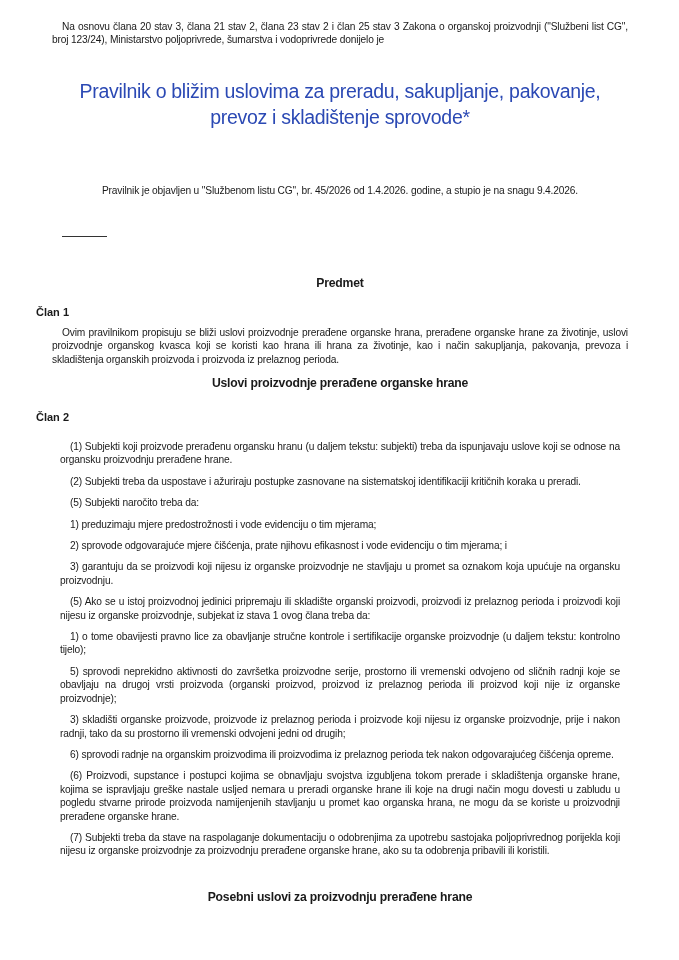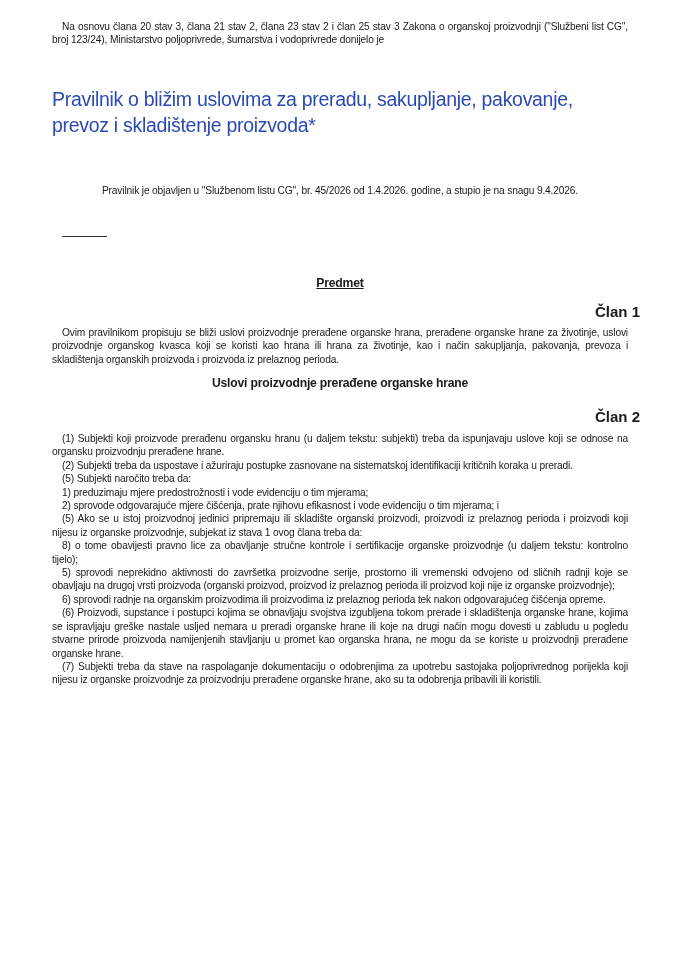--- a/index.html
+++ b/index.html
@@ -1,60 +1,63 @@
 <!DOCTYPE html>
 <html><head>
 <meta charset="utf-8">
 <style>
   html, body { margin: 0; padding: 0; background: #ffffff; }
   body { width: 679px; height: 960px; overflow: hidden; position: relative; font-family: "Liberation Sans", "DejaVu Sans", sans-serif; color: #1a1a1a; }
   .page { position: absolute; left: 0; top: 0; width: 679px; height: 960px; padding-left: 35px; }
   .block { position: absolute; left: 52px; width: 576px; font-size: 10.2px; line-height: 13.4px; text-align: justify; letter-spacing: -0.15px; }
   .indent { text-indent: 10px; }
-  .title { position: absolute; left: 52px; width: 576px; top: 86px; text-align: left; color: #2b49b4; font-size: 19.5px; line-height: 26px; letter-spacing: -0.3px; }
+  .title { position: absolute; left: 52px; width: 576px; top: 78px; text-align: center; color: #2b49b4; font-size: 19.5px; line-height: 26px; letter-spacing: -0.3px; }
   .pubinfo { position: absolute; left: 52px; width: 576px; top: 184px; text-align: center; font-size: 10.2px; line-height: 13px; letter-spacing: -0.15px; }
   .fn-rule { position: absolute; left: 62px; top: 236px; width: 45px; height: 1px; background: #333; }
   .footnote { position: absolute; left: 52px; width: 576px; top: 240px; font-size: 8.1px; line-height: 12px; letter-spacing: -0.2px; text-align: justify; }
   .h2 { position: absolute; left: 52px; width: 576px; text-align: center; font-weight: bold; font-size: 12.2px; line-height: 15px; letter-spacing: -0.2px; }
-  .h3 { position: absolute; left: 64px; width: 576px; text-align: right; font-weight: bold; font-size: 15px; line-height: 14px; }
-  p { margin: 0; }
+  .h3 { position: absolute; left: 36px; width: 576px; text-align: left; font-weight: bold; font-size: 11px; line-height: 14px; }
+  p { margin: 8px; }
   .para { text-indent: 10px; }
 </style>
 </head>
 <body>
 
 <div class="page">
 
   <div class="block indent" style="top:20px;">Na osnovu člana 20 stav 3, člana 21 stav 2, člana 23 stav 2 i član 25 stav 3 Zakona o organskoj proizvodnji ("Službeni list CG", broj 123/24), Ministarstvo poljoprivrede, šumarstva i vodoprivrede donijelo je</div>
 
   <div class="title">
     <div>Pravilnik o bližim uslovima za preradu, sakupljanje, pakovanje,</div>
-    <div>prevoz i skladištenje proizvoda*</div>
+    <div>prevoz i skladištenje sprovode*</div>
   </div>
 
   <div class="pubinfo">Pravilnik je objavljen u "Službenom listu CG", br. 45/2026 od 1.4.2026. godine, a stupio je na snagu 9.4.2026.</div>
 
   <div class="fn-rule"></div>
 
-  <div class="h2" style="top:276px;text-decoration:underline;">Predmet</div>
+  <div class="h2" style="top:276px;">Predmet</div>
   <div class="h3" style="top:305px;">Član 1</div>
 
   <div class="block indent" style="top:326px;">Ovim pravilnikom propisuju se bliži uslovi proizvodnje prerađene organske hrana, prerađene organske hrane za životinje, uslovi proizvodnje organskog kvasca koji se koristi kao hrana ili hrana za životinje, kao i način sakupljanja, pakovanja, prevoza i skladištenja organskih proizvoda i proizvoda iz prelaznog perioda.</div>
 
   <div class="h2" style="top:376px;text-align:center;">Uslovi proizvodnje prerađene organske hrane</div>
   <div class="h3" style="top:410px;">Član 2</div>
 
   <div class="block" style="top:432px;">
     <p class="para">(1) Subjekti koji proizvode prerađenu organsku hranu (u daljem tekstu: subjekti) treba da ispunjavaju uslove koji se odnose na organsku proizvodnju prerađene hrane.</p>
     <p class="para">(2) Subjekti treba da uspostave i ažuriraju postupke zasnovane na sistematskoj identifikaciji kritičnih koraka u preradi.</p>
     <p class="para">(5) Subjekti naročito treba da:</p>
     <p class="para">1) preduzimaju mjere predostrožnosti i vode evidenciju o tim mjerama;</p>
     <p class="para">2) sprovode odgovarajuće mjere čišćenja, prate njihovu efikasnost i vode evidenciju o tim mjerama; i</p>
+    <p class="para">3) garantuju da se proizvodi koji nijesu iz organske proizvodnje ne stavljaju u promet sa oznakom koja upućuje na organsku proizvodnju.</p>
     <p class="para">(5) Ako se u istoj proizvodnoj jedinici pripremaju ili skladište organski proizvodi, proizvodi iz prelaznog perioda i proizvodi koji nijesu iz organske proizvodnje, subjekat iz stava 1 ovog člana treba da:</p>
-    <p class="para">8) o tome obavijesti pravno lice za obavljanje stručne kontrole i sertifikacije organske proizvodnje (u daljem tekstu: kontrolno tijelo);</p>
+    <p class="para">1) o tome obavijesti pravno lice za obavljanje stručne kontrole i sertifikacije organske proizvodnje (u daljem tekstu: kontrolno tijelo);</p>
     <p class="para">5) sprovodi neprekidno aktivnosti do završetka proizvodne serije, prostorno ili vremenski odvojeno od sličnih radnji koje se obavljaju na drugoj vrsti proizvoda (organski proizvod, proizvod iz prelaznog perioda ili proizvod koji nije iz organske proizvodnje);</p>
+    <p class="para">3) skladišti organske proizvode, proizvode iz prelaznog perioda i proizvode koji nijesu iz organske proizvodnje, prije i nakon radnji, tako da su prostorno ili vremenski odvojeni jedni od drugih;</p>
     <p class="para">6) sprovodi radnje na organskim proizvodima ili proizvodima iz prelaznog perioda tek nakon odgovarajućeg čišćenja opreme.</p>
     <p class="para">(6) Proizvodi, supstance i postupci kojima se obnavljaju svojstva izgubljena tokom prerade i skladištenja organske hrane, kojima se ispravljaju greške nastale usljed nemara u preradi organske hrane ili koje na drugi način mogu dovesti u zabludu u pogledu stvarne prirode proizvoda namijenjenih stavljanju u promet kao organska hrana, ne mogu da se koriste u proizvodnji prerađene organske hrane.</p>
     <p class="para">(7) Subjekti treba da stave na raspolaganje dokumentaciju o odobrenjima za upotrebu sastojaka poljoprivrednog porijekla koji nijesu iz organske proizvodnje za proizvodnju prerađene organske hrane, ako su ta odobrenja pribavili ili koristili.</p>
   </div>
 
+  <div class="h2" style="top:890px;">Posebni uslovi za proizvodnju prerađene hrane</div>
 
 </div>
 
 </body></html>

